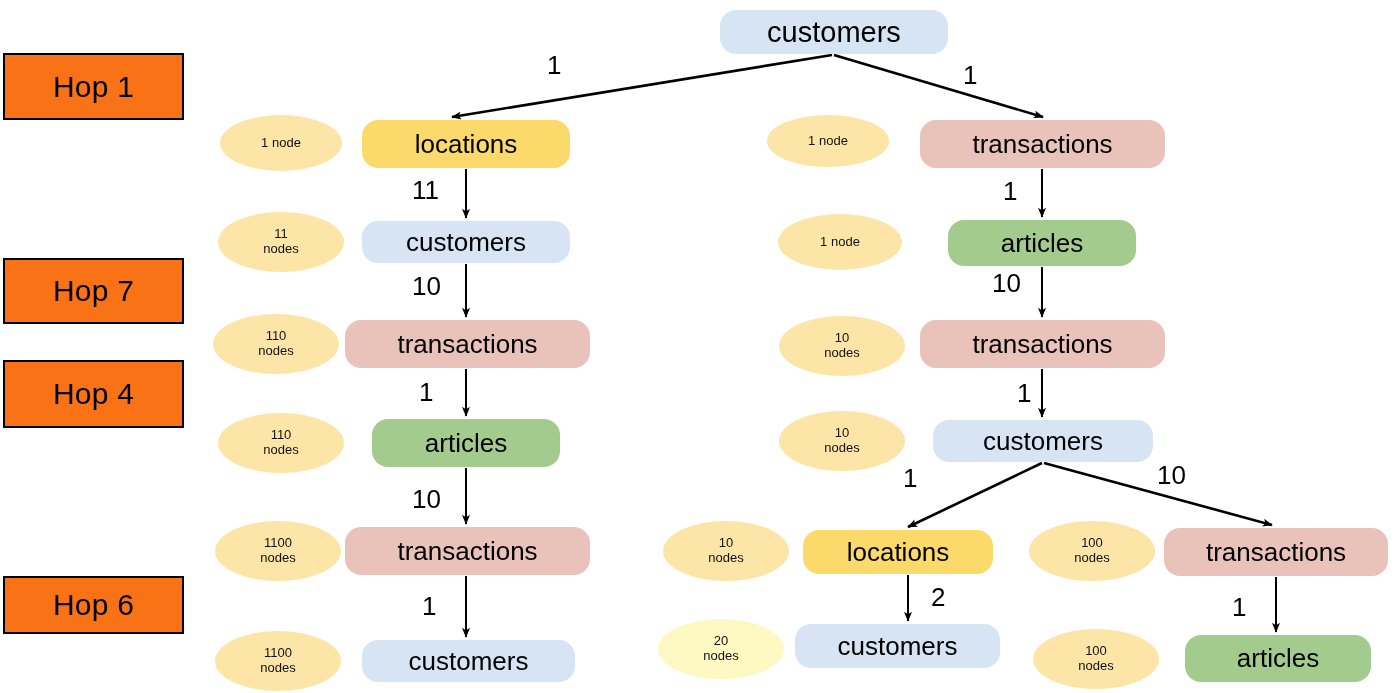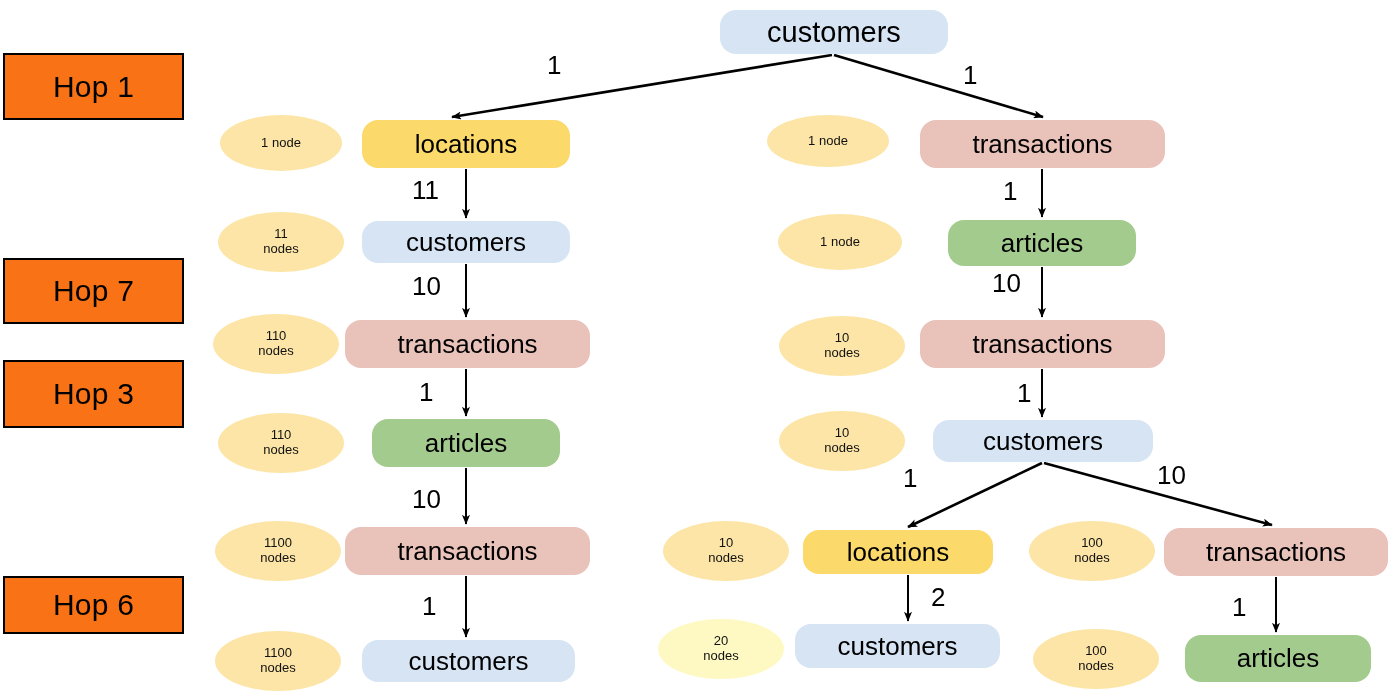--- a/index.html
+++ b/index.html
@@ -94,21 +94,21 @@
         <line x1="1042" y1="369" x2="1042" y2="417" stroke="#000000" stroke-width="2" marker-end="url(#arrowhead)"></line>
         <line x1="1042" y1="463" x2="908" y2="527" stroke="#000000" stroke-width="2.6" marker-end="url(#arrowhead)"></line>
         <line x1="1044" y1="463" x2="1272" y2="525" stroke="#000000" stroke-width="2.6" marker-end="url(#arrowhead)"></line>
         <line x1="908" y1="575" x2="908" y2="621" stroke="#000000" stroke-width="2" marker-end="url(#arrowhead)"></line>
         <line x1="1276" y1="577" x2="1276" y2="632" stroke="#000000" stroke-width="2" marker-end="url(#arrowhead)"></line>
       </g>
   </svg>
 
   <div class="hop-box" style="left:3px;  top:53px;  width:181px; height:67px;">Hop 1</div>
   <div class="hop-box" style="left:3px;  top:258px; width:181px; height:66px;">Hop 7</div>
-  <div class="hop-box" style="left:3px;  top:360px; width:181px; height:68px;">Hop 3</div>
+  <div class="hop-box" style="left:3px;  top:360px; width:181px; height:68px;">Hop 4</div>
   <div class="hop-box" style="left:3px;  top:576px; width:181px; height:58px;">Hop 6</div>
 
   <div id="ellipse-layer">
       <div class="count-ellipse" style="left: 220px; top: 115px; width: 122px; height: 56px; background: rgb(252, 229, 166);">
         <span>1 node</span>
       </div>
       <div class="count-ellipse" style="left: 218px; top: 212px; width: 126px; height: 60px; background: rgb(252, 229, 166);">
         <span>11</span>
         <span>nodes</span>
       </div>

